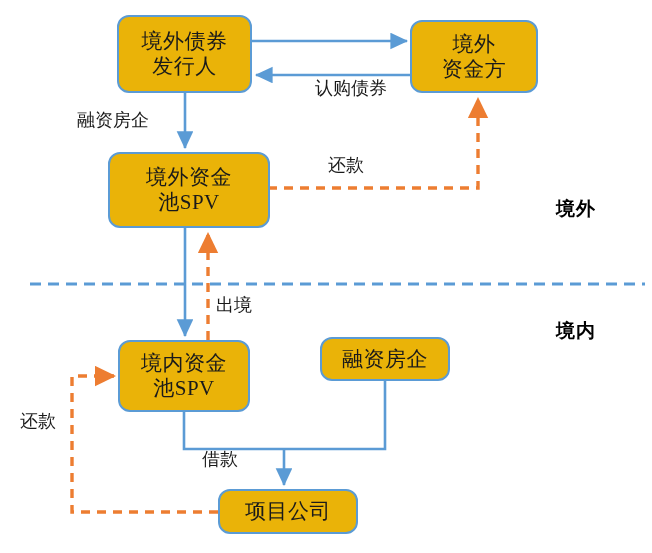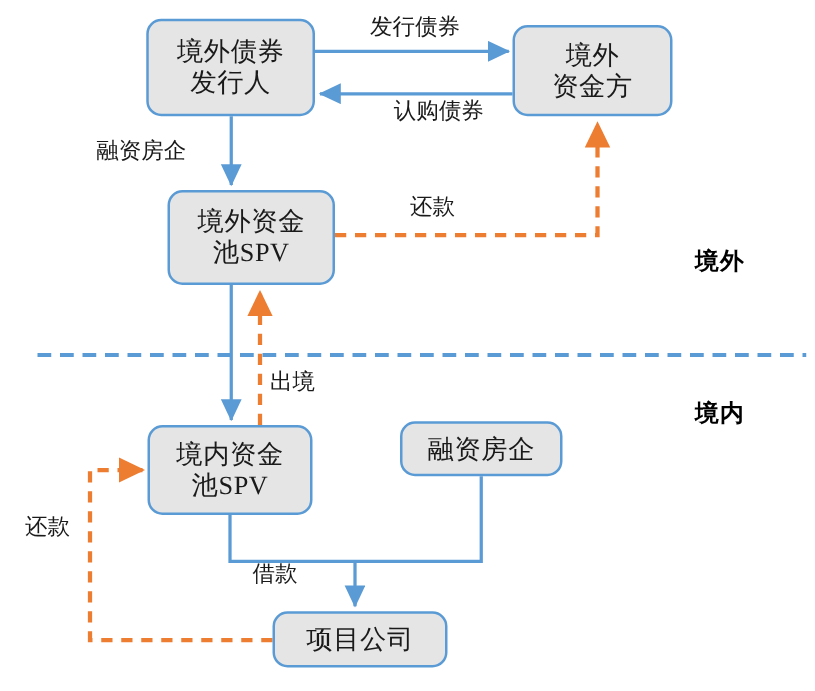--- a/index.html
+++ b/index.html
@@ -17,21 +17,21 @@
     position:absolute;
     left:0;top:0;
     width:652px;height:553px;
     pointer-events:none;
   }
   .node{
     position:absolute;
     box-sizing:border-box;
     border:2.5px solid #5B9BD5;
     border-radius:12px;
-    background:#e5e5e5;
+    background:#eab308;
     display:flex;
     align-items:center;
     justify-content:center;
     text-align:center;
     color:#1a1a1a;
     font-family:"Liberation Serif","DejaVu Serif",serif;
     font-size:21px;
     line-height:1.18;
     white-space:pre-line;
     letter-spacing:0.5px;
@@ -106,31 +106,30 @@
       <path d="M30,284 L645,284" fill="none" stroke="#5B9BD5" stroke-width="3.2" stroke-dasharray="11,7"></path>
     </g>
   </svg>
 
   <div class="node" style="left:117px;top:15px;width:135px;height:78px;">境外债券
 发行人</div>
 
   <div class="node" style="left:410px;top:20px;width:128px;height:73px;">境外
 资金方</div>
 
-  <div class="node" style="left:134px;top:152px;width:134px;height:76px;">境外资金
+  <div class="node" style="left:108px;top:152px;width:162px;height:76px;">境外资金
 池SPV</div>
 
   <div class="node" style="left:118px;top:340px;width:132px;height:72px;">境内资金
 池SPV</div>
 
   <div class="node" style="left:320px;top:337px;width:130px;height:44px;">融资房企</div>
 
   <div class="node" style="left:218px;top:489px;width:140px;height:45px;">项目公司</div>
 
-  <div class="edge-label" style="left:277px;top:11px;width:110px;">发行债券</div>
 
   <div class="edge-label" style="left:277px;top:78px;width:110px;text-align:right;">认购债券</div>
 
   <div class="edge-label" style="left:58px;top:110px;width:110px;">融资房企</div>
 
   <div class="edge-label" style="left:316px;top:155px;width:60px;">还款</div>
 
 
   <div class="edge-label" style="left:216px;top:255px;width:60px;text-align:left;margin-top:40px;">出境</div>
 

